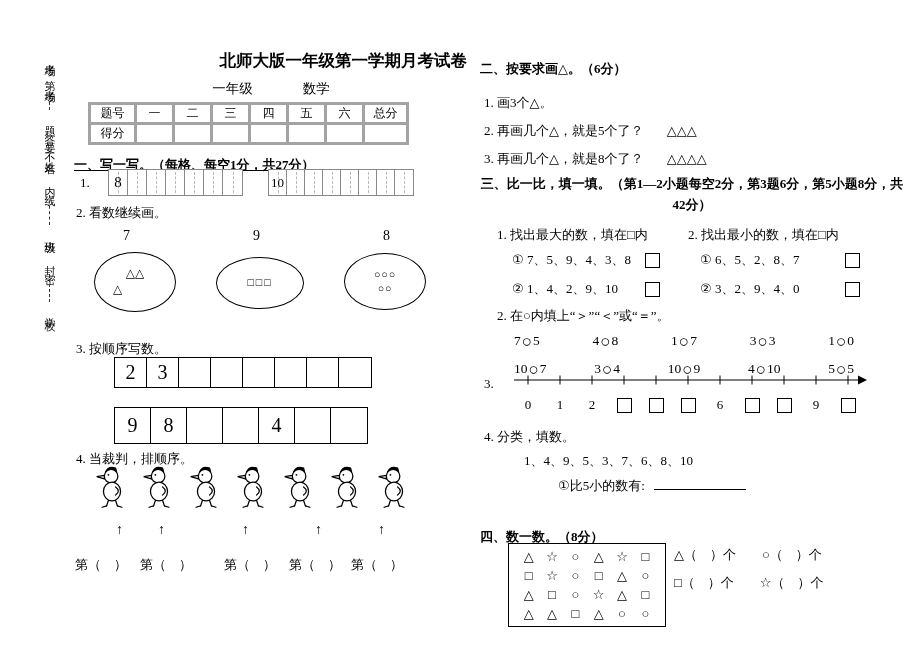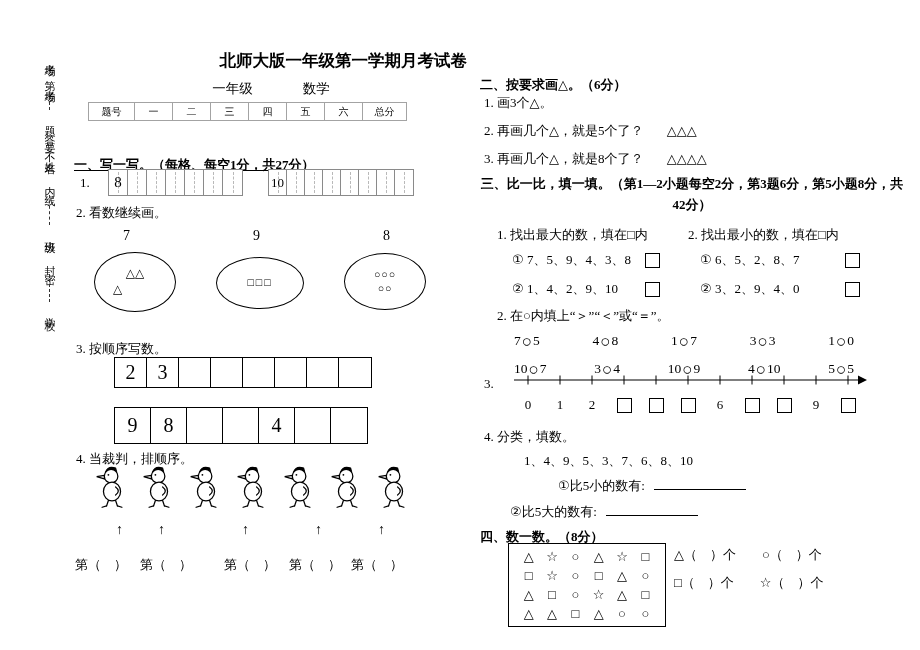--- a/index.html
+++ b/index.html
@@ -12,21 +12,21 @@
   .fs14 { font-size:14px; }
 
   
   .seal { left:44px; top:55px; height:580px; display:flex; flex-direction:column; align-items:center; gap:7px; }
   .vtext { writing-mode:vertical-rl; text-orientation:upright; font-size:11px; letter-spacing:2px; line-height:1; }
   .dash { width:0; border-left:1px dashed #333; }
   .dh1 { height:18px; } .dh2 { height:30px; } .dh3 { height:28px; }
 
   
   .score-table { border-collapse:collapse; }
-  .score-table td { border:1px solid #a3a3a3; font-size:10px; text-align:center; height:18px; padding:0 2px; }
+  .score-table td { border:3px solid #a3a3a3; font-size:12px; text-align:center; height:18px; padding:0 2px; }
   .score-table td.c0 { width:46px; } .score-table td.cm { width:38px; } .score-table td.c7 { width:44px; }
 
   
   .pgrid { display:flex; border:1px solid #8a8a8a; height:27px; background:#fff; }
   .pgrid .cell { position:relative; border-right:1px solid #8a8a8a; display:flex; align-items:center; justify-content:center; }
   .pgrid .cell:last-child { border-right:none; }
   .pgrid .cell::before { content:""; position:absolute; left:50%; top:2px; bottom:2px; border-left:1px dashed #b9b9b9; }
   .pgrid .cell span { position:relative; font-size:15px; }
   .ga .cell { width:19px; } .gb .cell { width:18px; } .gb .cell span { font-size:13px; }
 
@@ -111,20 +111,30 @@
         <tr>
       <td class="c0">题号</td>
       <td class="cm">一</td>
       <td class="cm">二</td>
       <td class="cm">三</td>
       <td class="cm">四</td>
       <td class="cm">五</td>
       <td class="cm">六</td>
       <td class="c7">总分</td>
     </tr>
+    <tr>
+      <td class="c0">得分</td>
+      <td class="cm"></td>
+      <td class="cm"></td>
+      <td class="cm"></td>
+      <td class="cm"></td>
+      <td class="cm"></td>
+      <td class="cm"></td>
+      <td class="c7"></td>
+    </tr>
   </tbody>
     </table>
 
   <div class="abs bold fs13" style="left:74px; top:156px;text-decoration:underline;">一、写一写。（每格、每空1分，共27分）</div>
 
   <span class="abs fs13" style="left:80px; top:175px;">1.</span>
   <div class="abs pgrid ga" style="left:108px; top:169px;">
     <div class="cell">
         <span>8</span>
       </div>
@@ -240,21 +250,21 @@
   <span class="abs arrow" style="left:158px; top:522px;">↑</span>
   <span class="abs arrow" style="left:242px; top:522px;">↑</span>
   <span class="abs arrow" style="left:315px; top:522px;">↑</span>
   <span class="abs arrow" style="left:378px; top:522px;">↑</span>
   <span class="abs fs13" style="left:75px;  top:556px;">第（　）</span>
   <span class="abs fs13" style="left:140px; top:556px;">第（　）</span>
   <span class="abs fs13" style="left:224px; top:556px;">第（　）</span>
   <span class="abs fs13" style="left:289px; top:556px;">第（　）</span>
   <span class="abs fs13" style="left:351px; top:556px;">第（　）</span>
 
-  <div class="abs bold fs13" style="left:480px; top:76px;">二、按要求画△。（6分）</div>
+  <div class="abs bold fs13" style="left:480px; top:60px;">二、按要求画△。（6分）</div>
   <div class="abs fs13" style="left:484px; top:94px;">1. 画3个△。</div>
   <div class="abs fs13" style="left:484px; top:122px;">
     <span>2. 再画几个△，就是5个了？</span>
     <span style="margin-left:20px;">△△△</span>
   </div>
   <div class="abs fs13" style="left:484px; top:150px;">
     <span>3. 再画几个△，就是8个了？</span>
     <span style="margin-left:20px;">△△△△</span>
   </div>
 
@@ -347,24 +357,20 @@
         <div class="nlbox"></div>
       </div>
   </div>
 
   <div class="abs fs13" style="left:484px; top:428px;">4. 分类，填数。</div>
   <div class="abs fs13" style="left:524px; top:452px;">1、4、9、5、3、7、6、8、10</div>
   <div class="abs fs13" style="left:510px; top:477px;margin-left:48px;">
     <span>①比5小的数有:</span>
     <span class="blank"></span>
   </div>
-  <div class="abs fs13" style="left:510px; top:503px;">
-    <span>②比5大的数有:</span>
-    <span class="blank"></span>
-  </div>
 
   <div class="abs bold fs13" style="left:480px; top:528px;">四、数一数。（8分）</div>
   <div class="abs shapebox" style="left:508px; top:543px; width:158px; height:84px;">
     <span>△</span>
       <span>☆</span>
       <span>○</span>
       <span>△</span>
       <span>☆</span>
       <span>□</span>
     <span>□</span>

